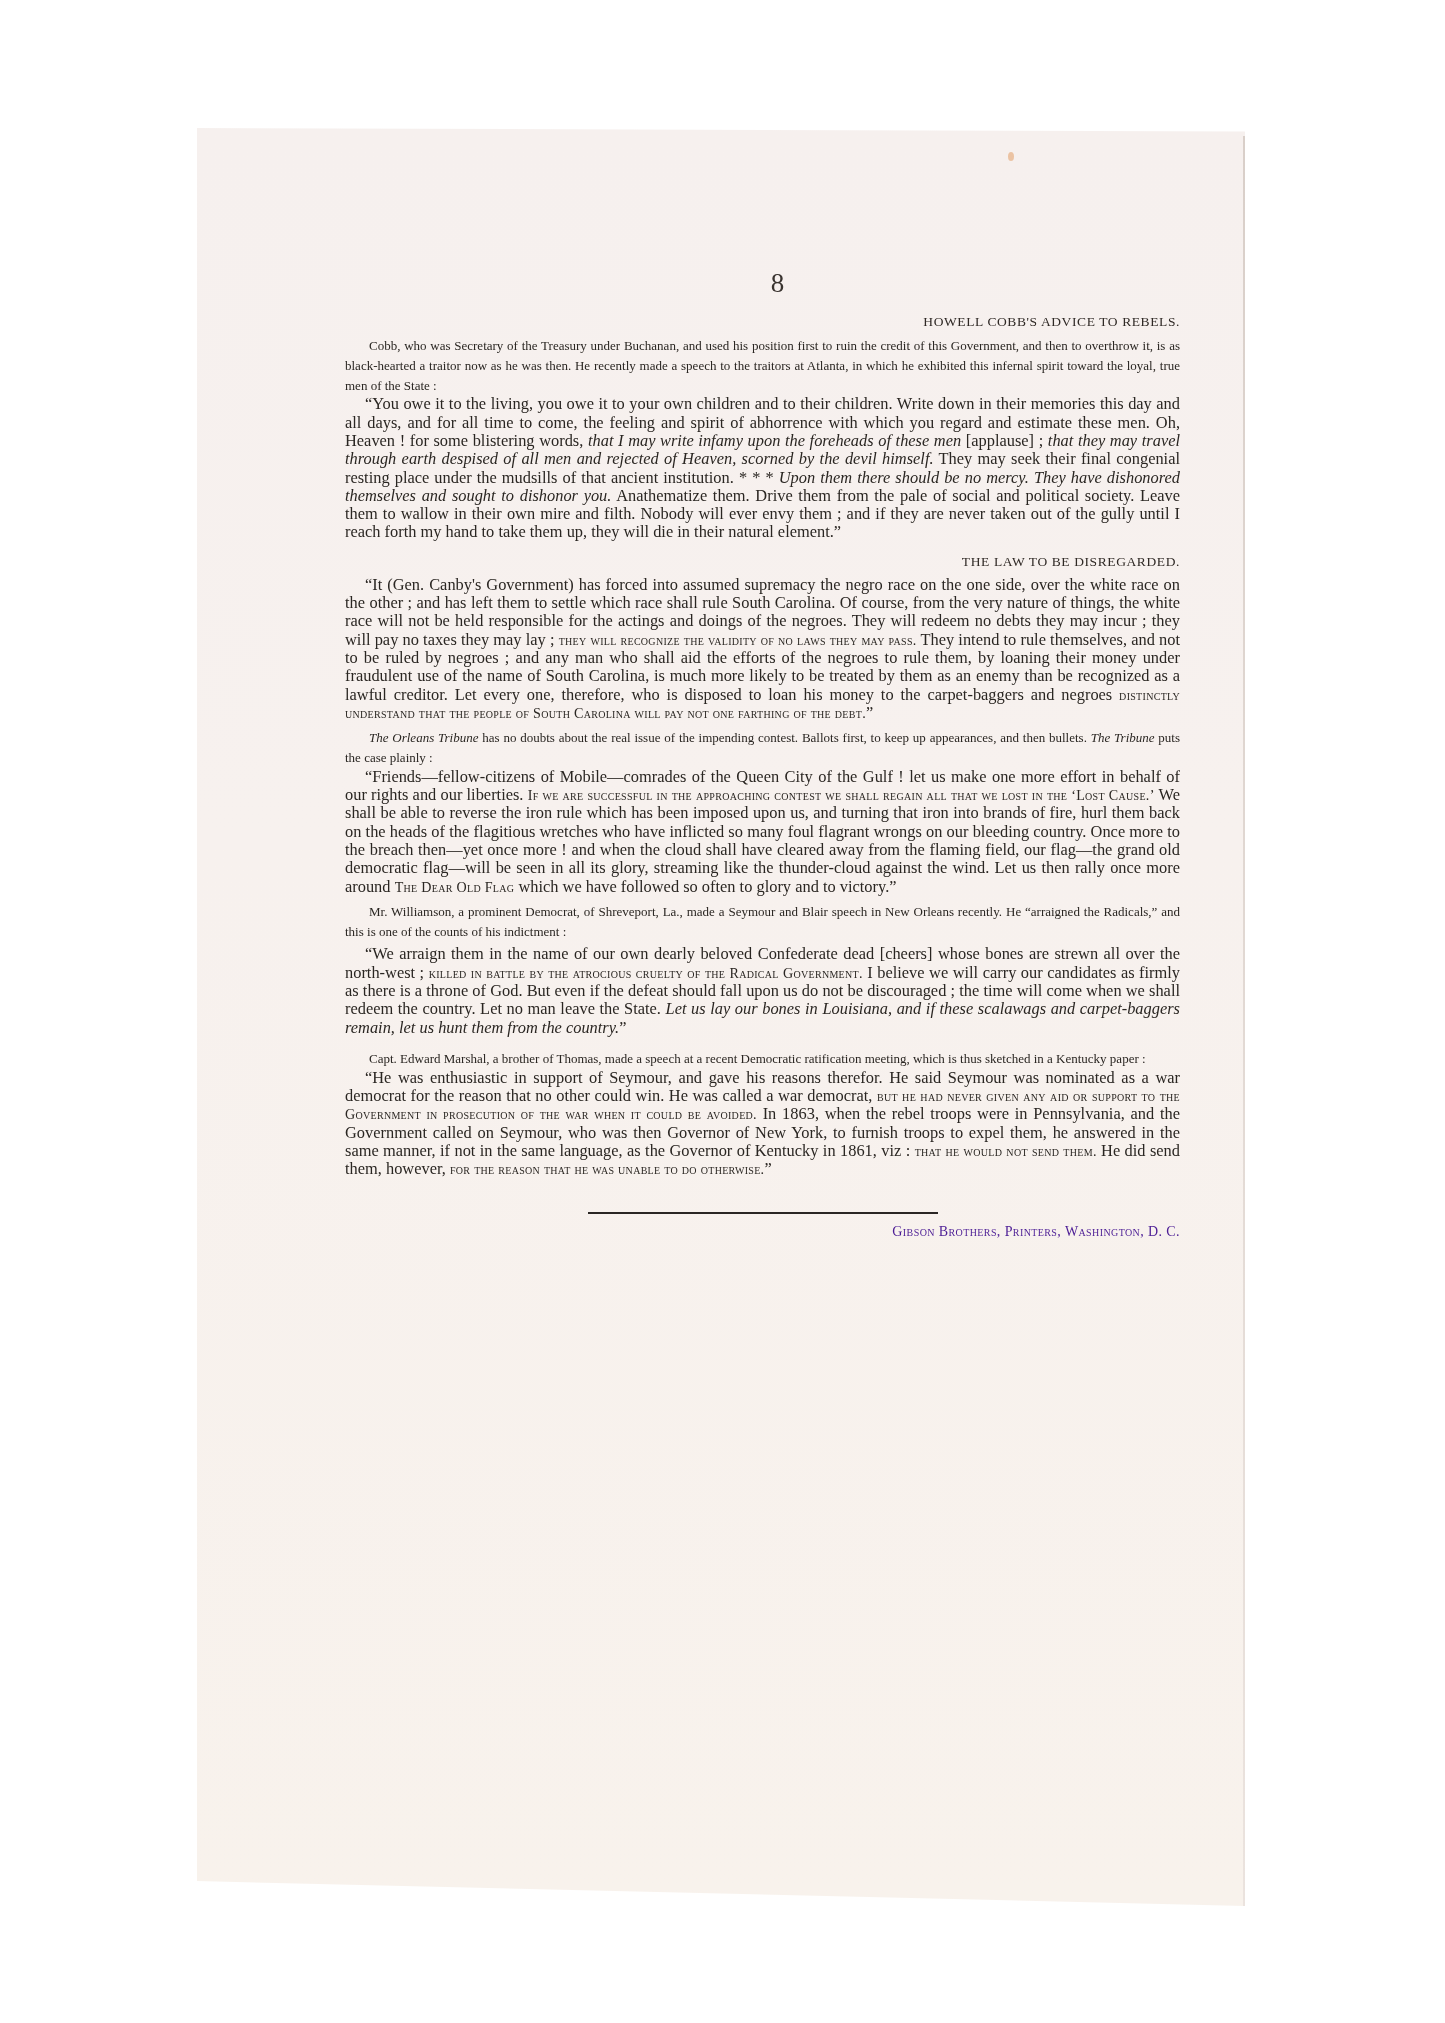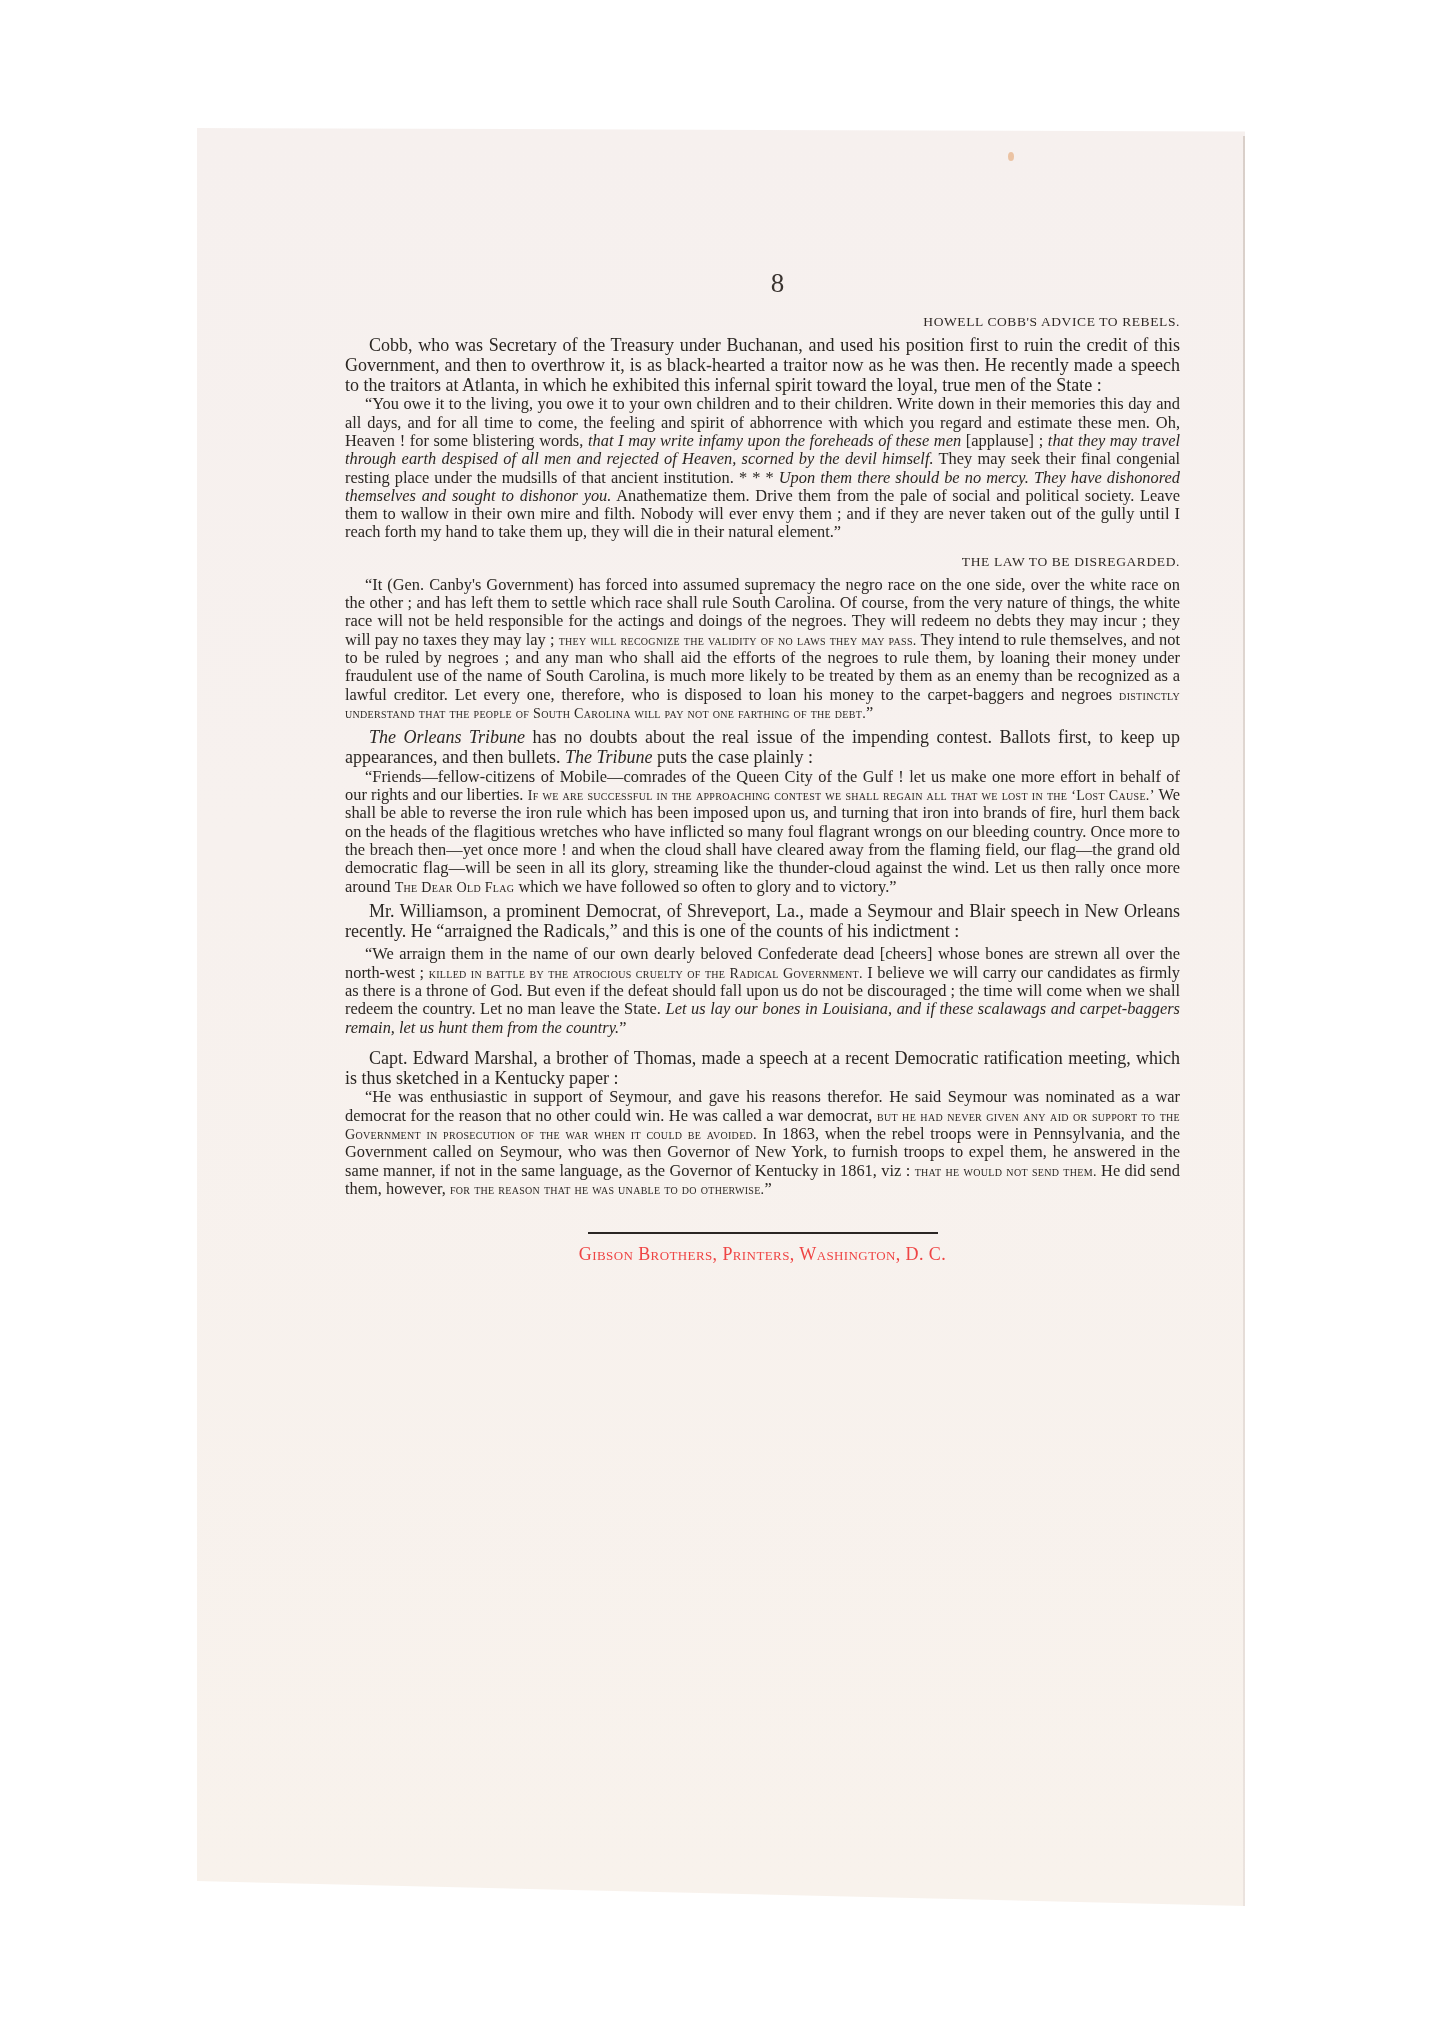--- a/index.html
+++ b/index.html
@@ -52,40 +52,40 @@
   .section-heading {
     text-align: right;
     font-size: 13.5px;
     letter-spacing: 0.6px;
     line-height: 20px;
     margin: 4px 0 4px 0;
     color: #2f2925;
   }
   p {
     margin: 0;
-    font-size: 18px;
+    font-size: 13px;
     line-height: 19.8px;
     text-align: justify;
     text-indent: 24px;
   }
   p.quote { font-size: 16.4px; line-height: 18.3px; text-indent: 20px; }
   .gap { height: 6px; }
   em { font-style: italic; margin-top: 44px; }
   .sc { font-variant: small-caps; font-size: 0.86em; letter-spacing: 0.3px; }
   .rule {
     margin: 34px auto 10px auto;
     width: 350px;
     border-top: 2px solid #2a2624;
   }
   .imprint {
-    text-align: center;
-    font-size: 18px;
+    text-align: right;
+    font-size: 14px;
     font-variant: small-caps;
     letter-spacing: 0.4px;
-    color: #ef4444;
+    color: #4c1d95;
   }
 </style>
 </head>
 <body>
 
 <div class="paper">
   <div class="paper-edge-right"></div>
 </div>
 <div class="stain"></div>
 

